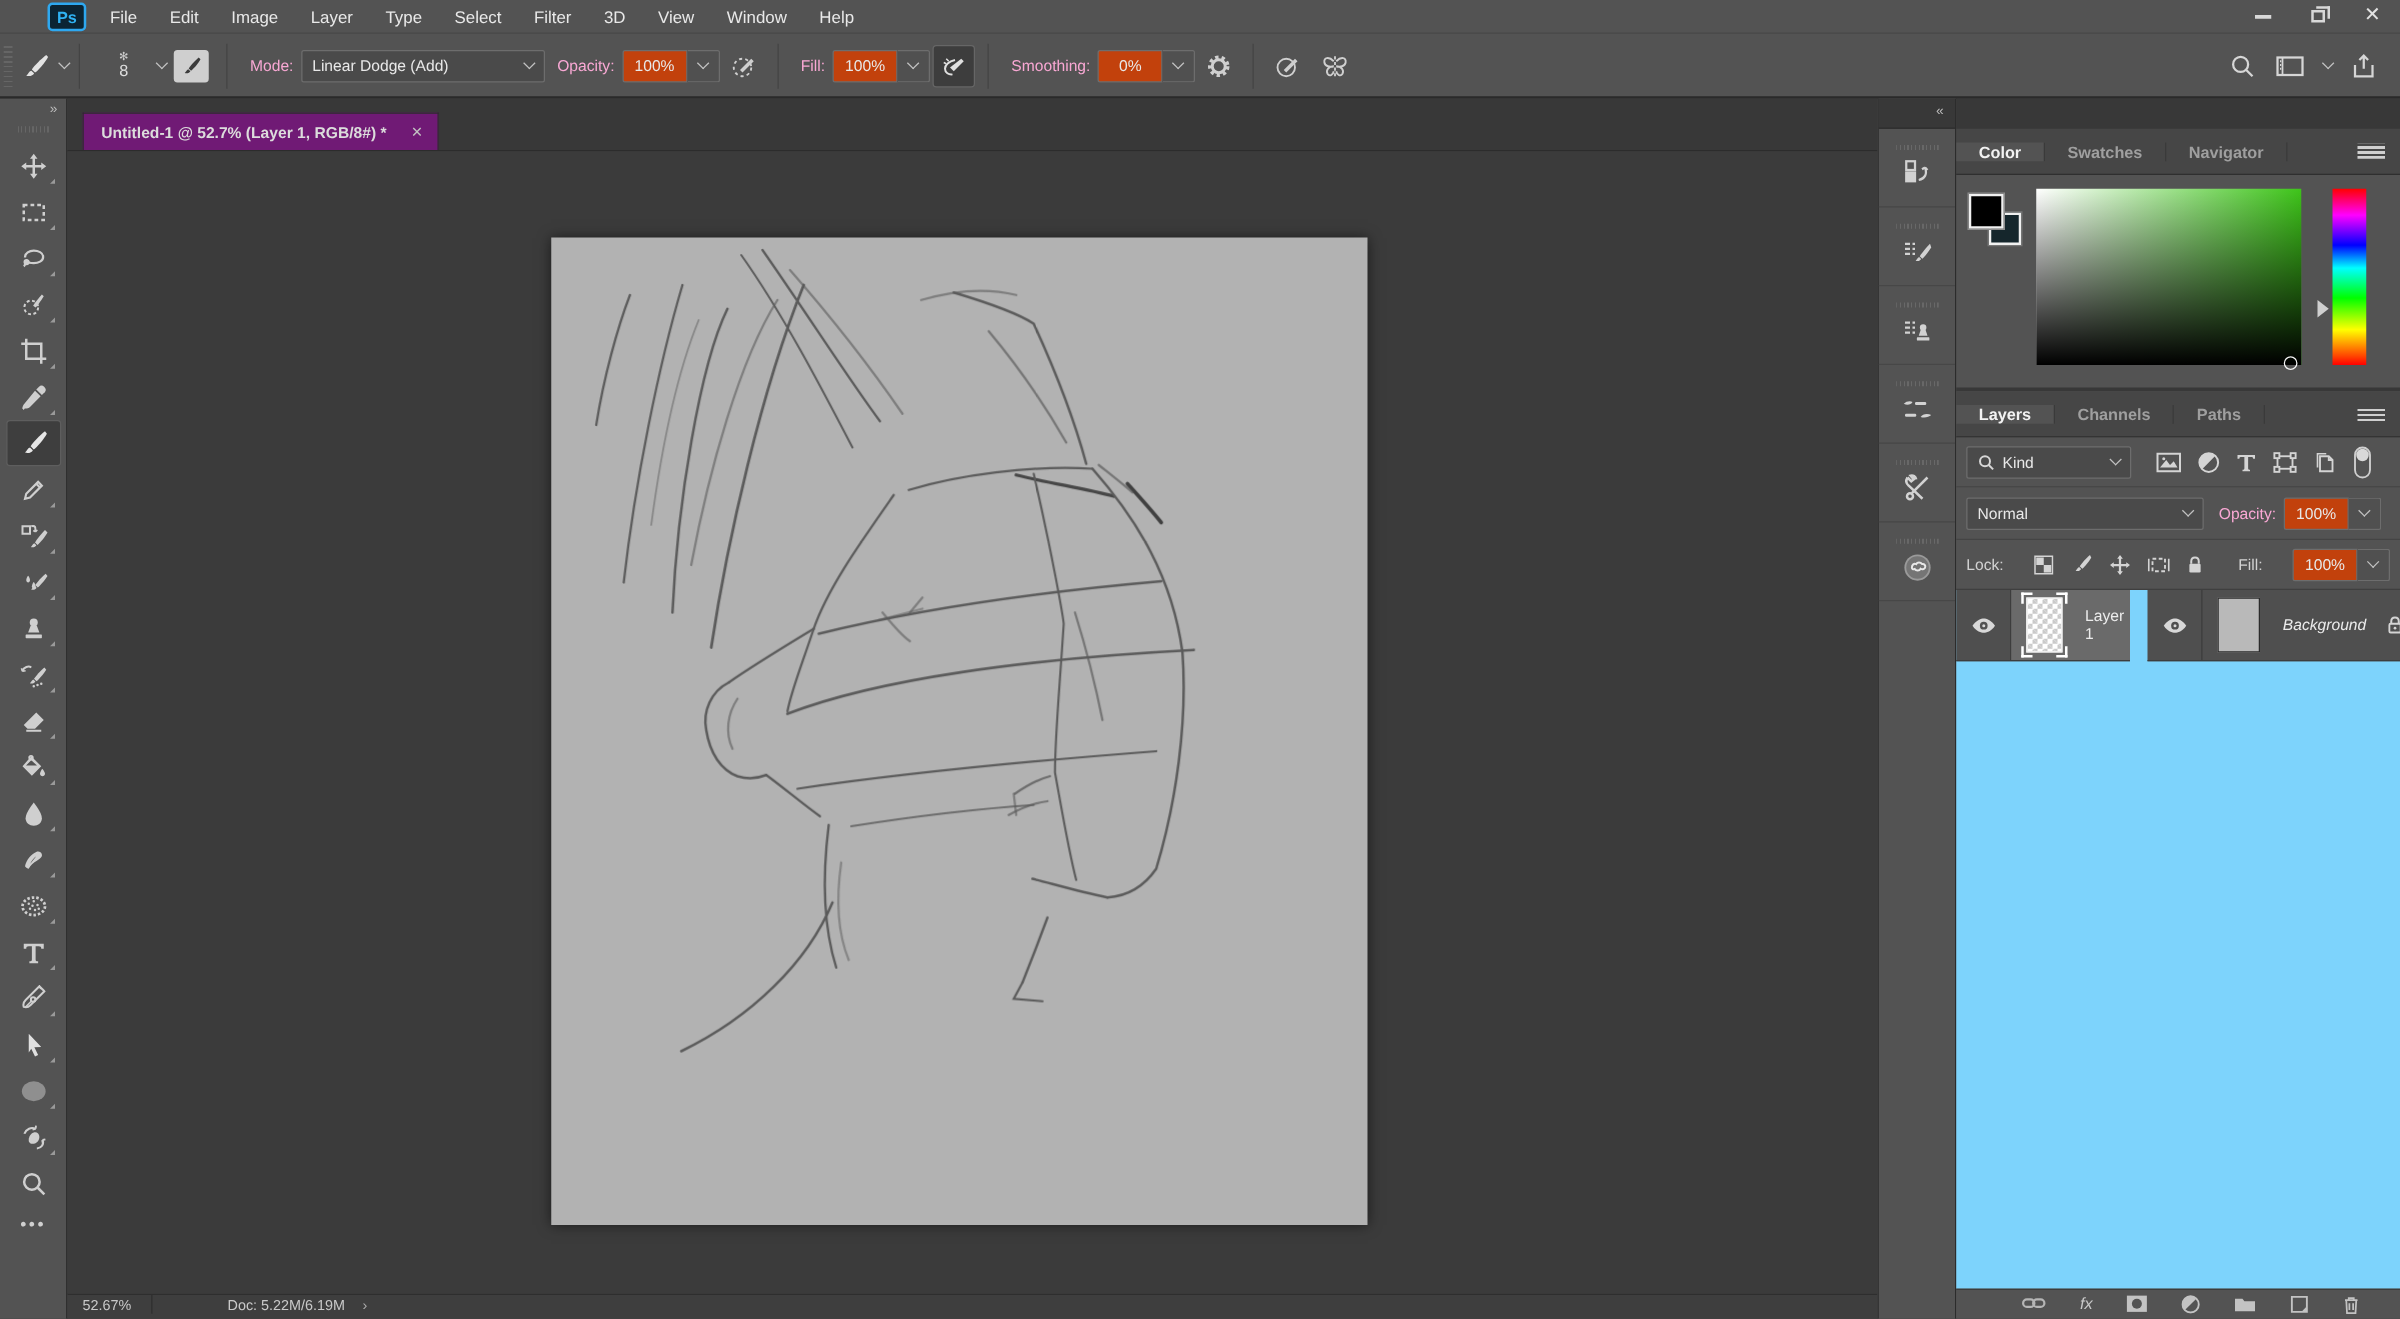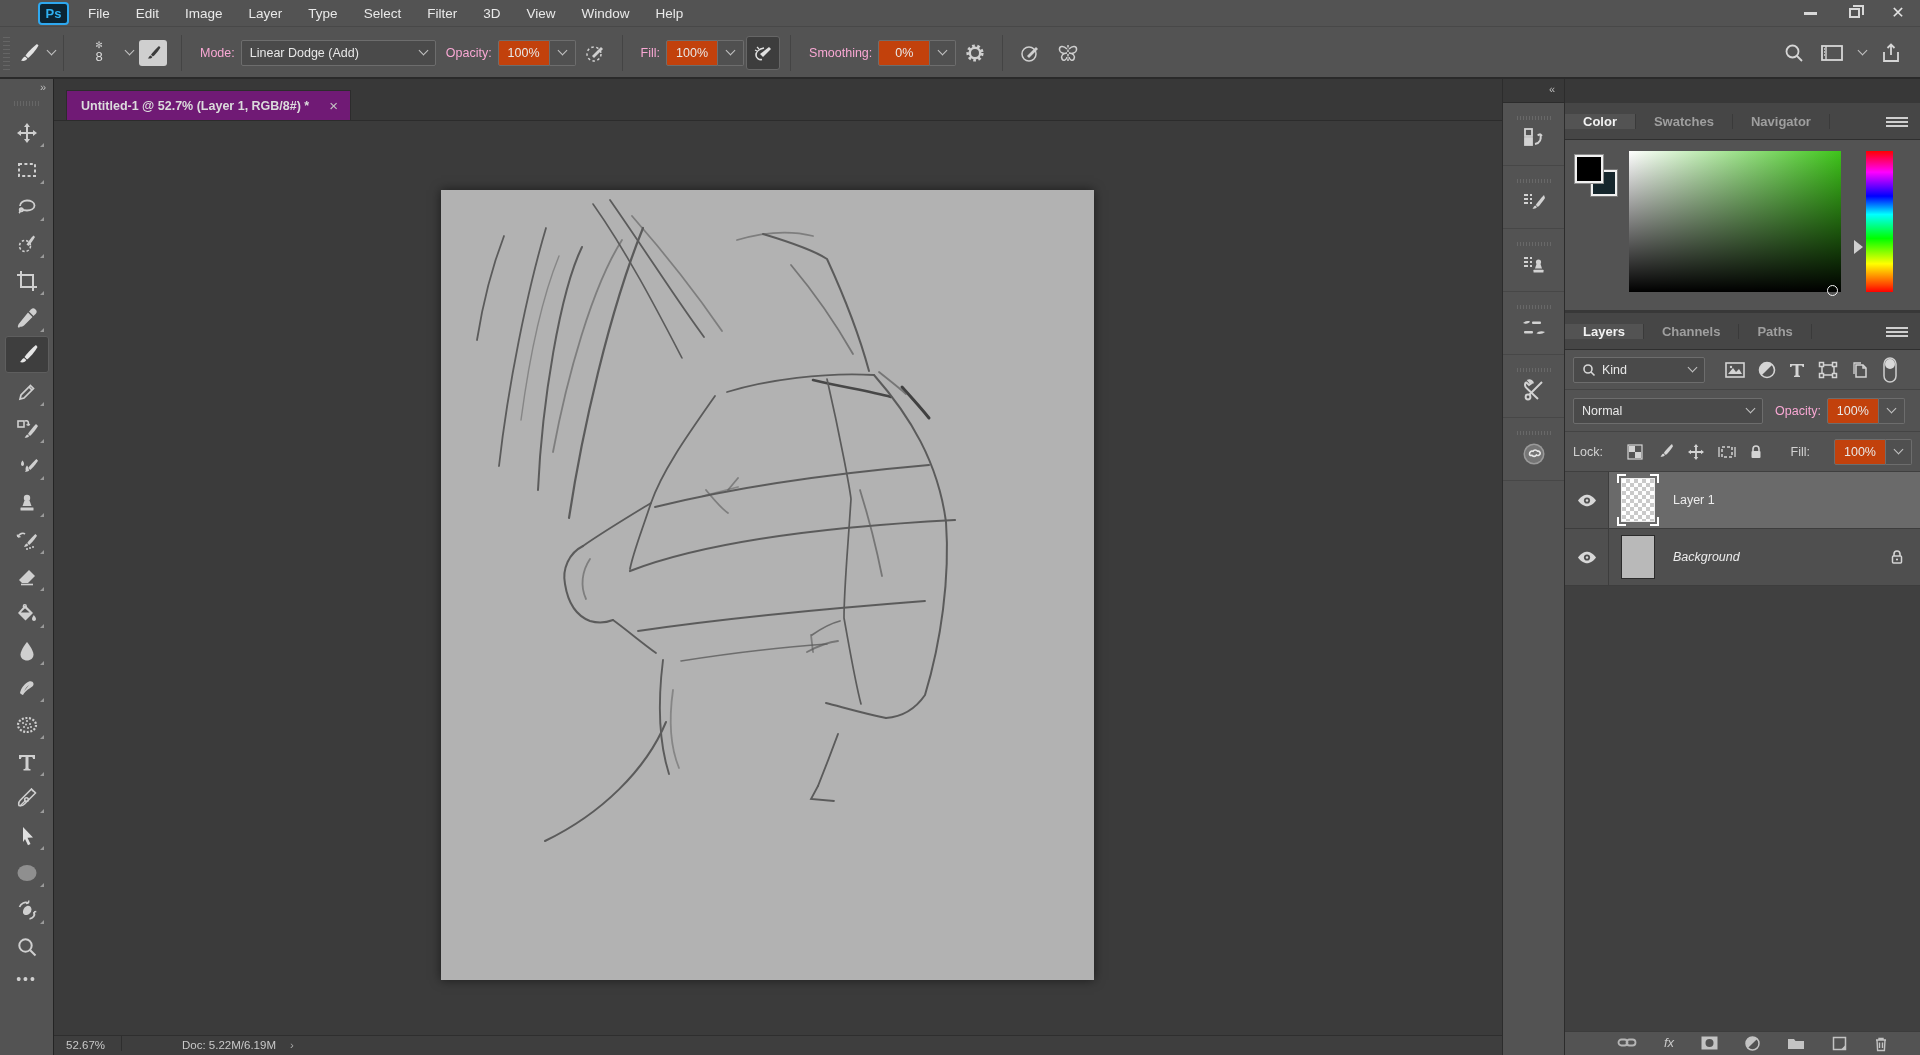--- a/index.html
+++ b/index.html
@@ -91,21 +91,21 @@
   .layers-group{flex:1;display:flex;flex-direction:column;background:#535353;}
   .lrow{display:flex;align-items:center;padding:0 8px;background:#535353;}
   .filter-row{height:40px;border-bottom:1px solid #444;gap:0;}
   .kind-ddl{width:132px;height:26px;}
   .kind-ddl .mag{margin-right:6px;}
   .filter-icons{flex:1;display:flex;align-items:center;justify-content:space-evenly;margin-left:6px;color:#d4d4d4;}
   .blend-row{height:42px;border-bottom:1px solid #444;}
   .blend-ddl{width:190px;height:26px;}
   .lock-row{height:40px;border-bottom:1px solid #3f3f3f;gap:24px;color:#d4d4d4;}
   .lock-icons{display:flex;align-items:center;gap:13px;}
-  .layers-list{flex:1;background:#404040;display:flex;flex-direction:column;}
+  .layers-list{flex:1;background:#7dd3fc;display:flex;flex-direction:row;gap:14px;}
   .layer-row{height:57px;display:flex;align-items:stretch;border-bottom:1px solid #3d3d3d;background:#4f4f4f;}
   .layer-row.selected .row-content{background:#6a6a6a;}
   .eye-col{width:44px;display:flex;align-items:center;justify-content:center;border-right:1px solid #3d3d3d;}
   .row-content{flex:1;display:flex;align-items:center;padding-left:10px;gap:16px;}
   .thumbwrap{position:relative;width:38px;height:48px;}
   .thumb{position:absolute;inset:2px;border:1px solid #eee;}
   .thumb.checker{background-color:#fff;background-image:linear-gradient(45deg,#cacaca 25%,transparent 25%,transparent 75%,#cacaca 75%),linear-gradient(45deg,#cacaca 25%,transparent 25%,transparent 75%,#cacaca 75%);background-size:8px 8px;background-position:0 0,4px 4px;}
   .thumb.solid{background:#b9b9b9;border-color:#2b2b2b;}
   .bracket{position:absolute;width:9px;height:9px;border:0 solid #fff;}
   .b-tl{left:-2px;top:-2px;border-left-width:2px;border-top-width:2px;}

